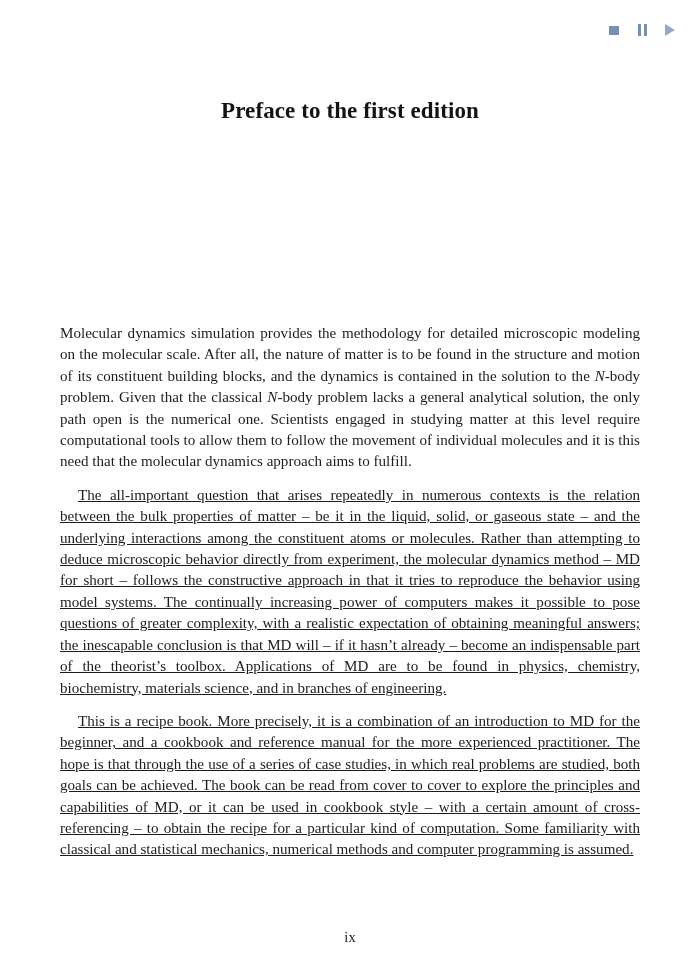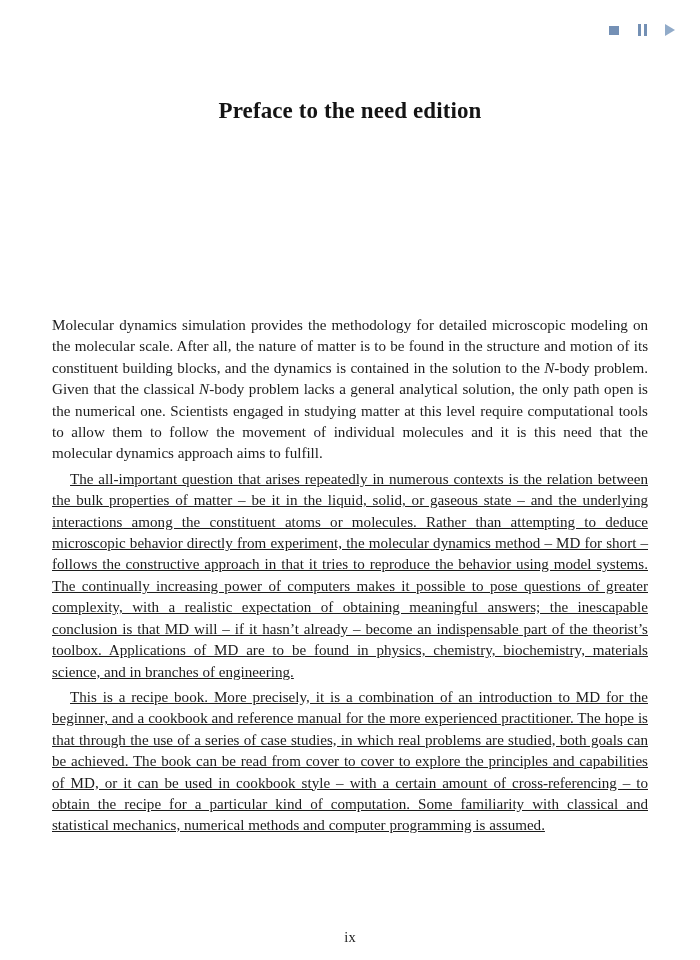--- a/index.html
+++ b/index.html
@@ -93,21 +93,21 @@
     width: 604px;
     font-size: 15.1px;
     line-height: 21.4px;
     text-align: justify;
     text-justify: inter-word;
     color: #1c1c1c;
     hyphens: none;
   }
 
   .body-text p {
-    margin: 4px;
+    margin: 12px;
     text-align: justify;
   }
   .body-text p.indent {
     text-indent: 18px;
     text-decoration: underline;
   }
 
   .body-text i {
     font-style: italic;
   }
@@ -135,21 +135,21 @@
         <i></i>
       </span>
   </button>
   <button class="tool-btn" title="Play">
     <span class="ico-play"></span>
   </button>
 </div>
 
 <div class="page">
 
-  <div class="chapter-title">Preface to the need edition</div>
+  <div class="chapter-title">Preface to the first edition</div>
 
   <div class="body-text">
       <p>Molecular dynamics simulation provides the methodology for detailed microscopic modeling on the molecular scale. After all, the nature of matter is to be found in the structure and motion of its constituent building blocks, and the dynamics is contained in the solution to the <i>N</i>-body problem. Given that the classical <i>N</i>-body problem lacks a general analytical solution, the only path open is the numerical one. Scientists engaged in studying matter at this level require computational tools to allow them to follow the movement of individual molecules and it is this need that the molecular dynamics approach aims to fulfill.</p>
       <p class="indent">The all-important question that arises repeatedly in numerous contexts is the relation between the bulk properties of matter – be it in the liquid, solid, or gaseous state – and the underlying interactions among the constituent atoms or molecules. Rather than attempting to deduce microscopic behavior directly from experiment, the molecular dynamics method – MD for short – follows the constructive approach in that it tries to reproduce the behavior using model systems. The continually increasing power of computers makes it possible to pose questions of greater complexity, with a realistic expectation of obtaining meaningful answers; the inescapable conclusion is that MD will – if it hasn’t already – become an indispensable part of the theorist’s toolbox. Applications of MD are to be found in physics, chemistry, biochemistry, materials science, and in branches of engineering.</p>
       <p class="indent">This is a recipe book. More precisely, it is a combination of an introduction to MD for the beginner, and a cookbook and reference manual for the more experienced practitioner. The hope is that through the use of a series of case studies, in which real problems are studied, both goals can be achieved. The book can be read from cover to cover to explore the principles and capabilities of MD, or it can be used in cookbook style – with a certain amount of cross-referencing – to obtain the recipe for a particular kind of computation. Some familiarity with classical and statistical mechanics, numerical methods and computer programming is assumed.</p>
     </div>
 
   <div class="folio">ix</div>
 
 </div>

